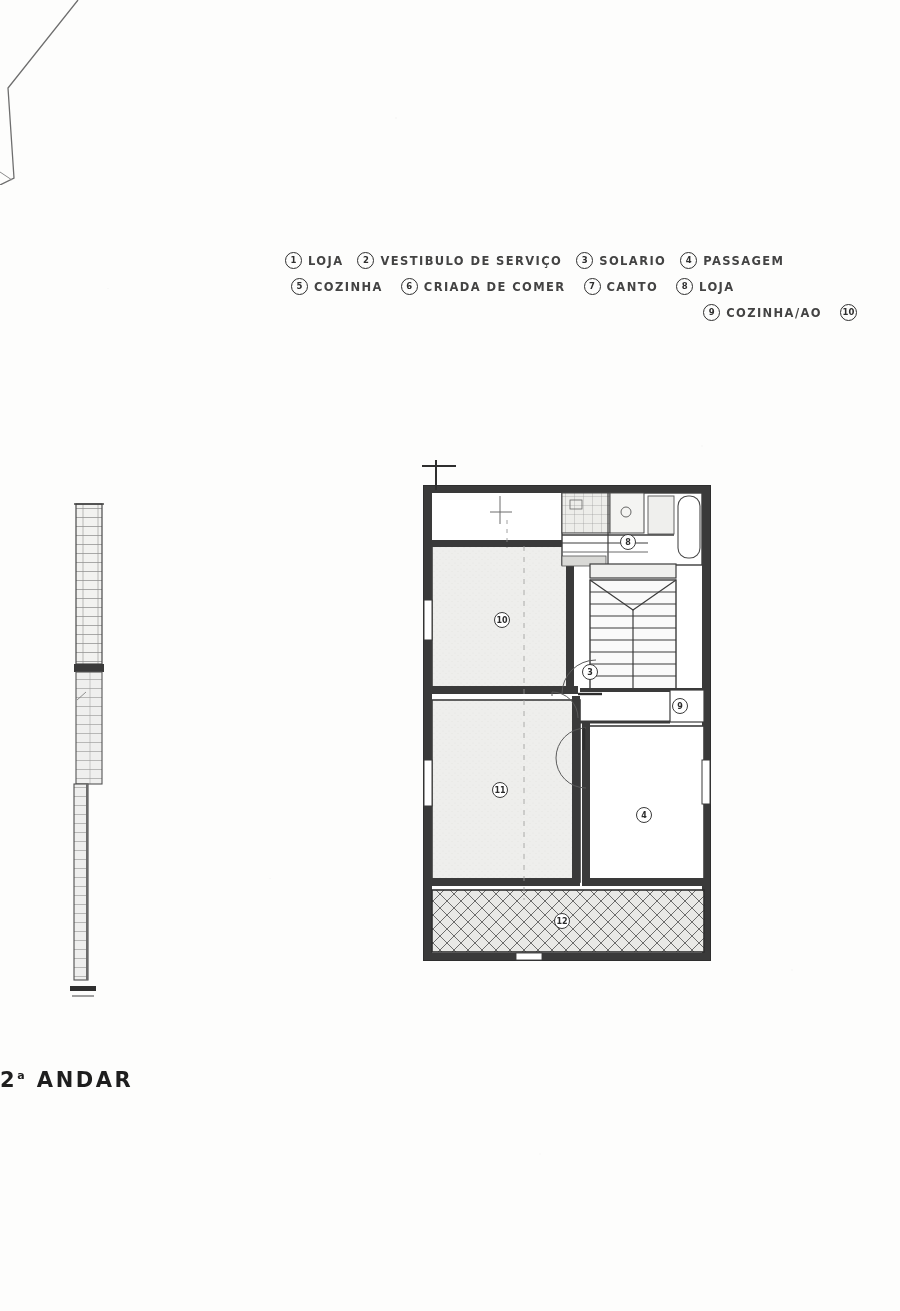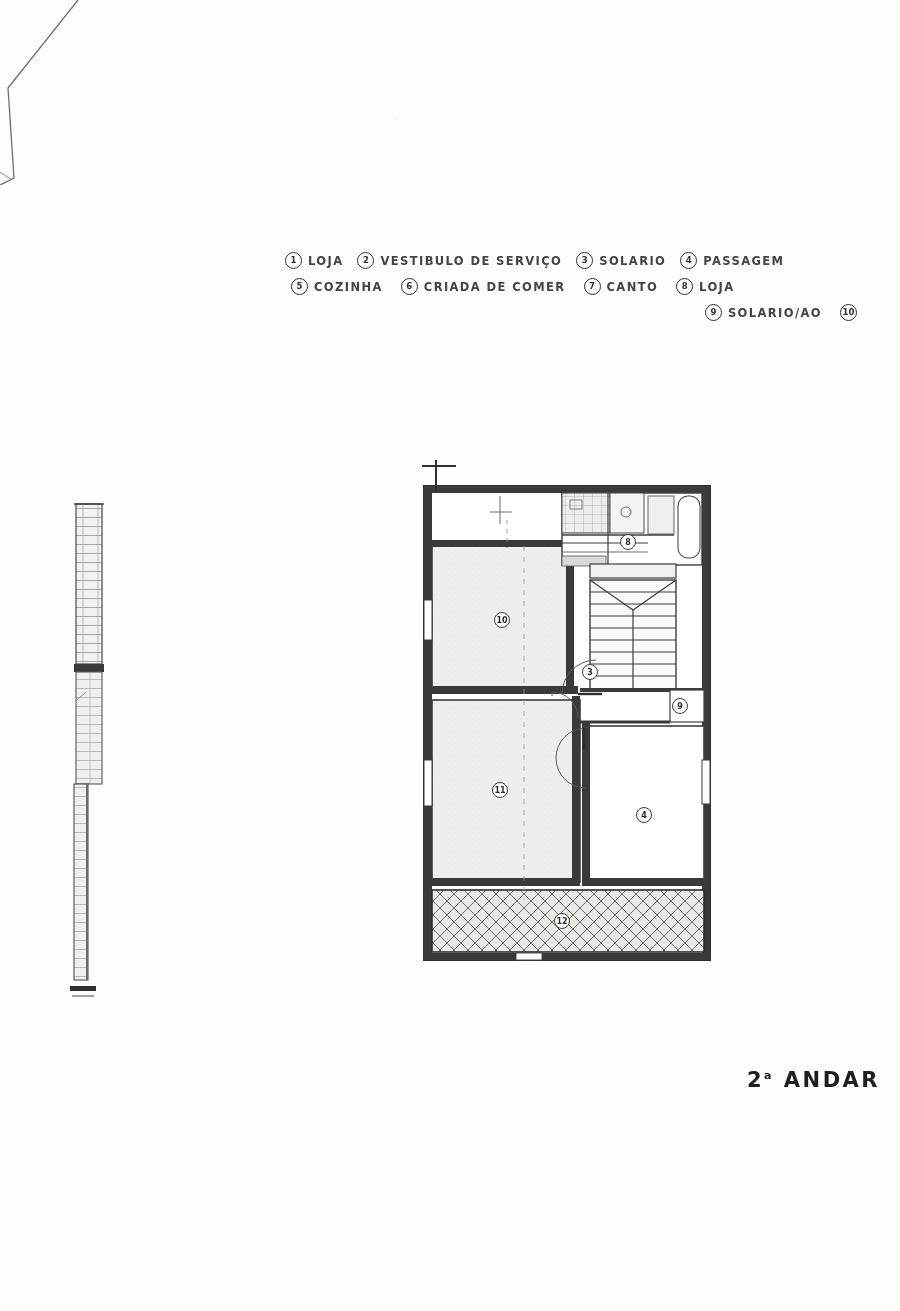--- a/index.html
+++ b/index.html
@@ -102,21 +102,21 @@
     top: 460px;
     width: 310px;
     height: 535px;
   }
 
   .plan-title {
     position: absolute;
     left: 0;
     top: 1068px;
     width: 880px;
-    text-align: right;
+    text-align: left;
     font-family: "DejaVu Sans", sans-serif;
     font-size: 21px;
     font-weight: 700;
     letter-spacing: 2.5px;
     color: #1e1e1e;
   }
   .plan-title sup {
     font-size: 11px;
     vertical-align: super;
   }
@@ -168,21 +168,21 @@
       </span>
       <span class="legend-entry">
         <span class="num-circle">8</span>
         <span class="legend-label">LOJA</span>
       </span>
     </div>
 
     <div class="legend-row row3">
       <span class="legend-entry">
         <span class="num-circle">9</span>
-        <span class="legend-label">SOLARIO/AO</span>
+        <span class="legend-label">COZINHA/AO</span>
       </span>
       <span class="legend-entry">
         <span class="num-circle">10</span>
         <span class="legend-label"></span>
       </span>
     </div>
   </div>
 
   <svg class="section-strip" viewBox="0 0 40 505" preserveAspectRatio="none">
     <defs>

